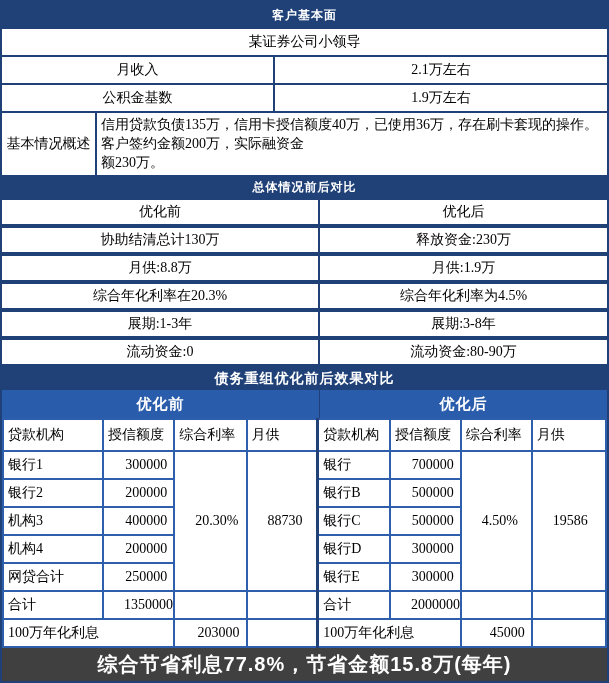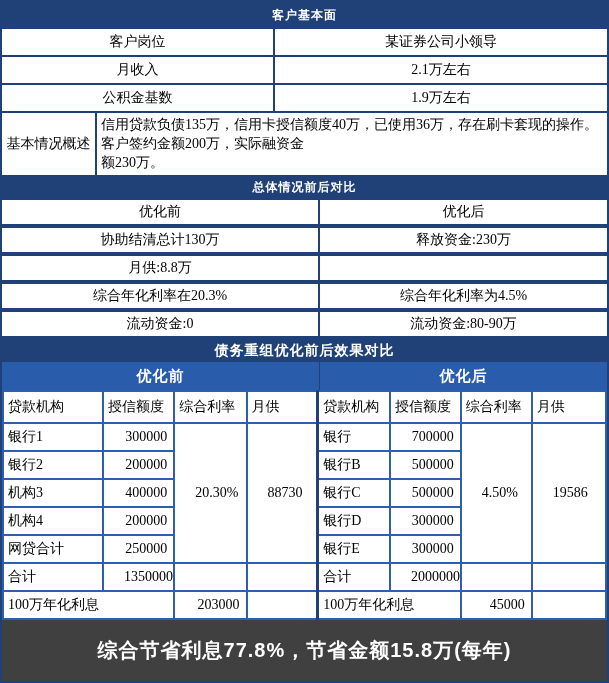--- a/index.html
+++ b/index.html
@@ -47,21 +47,20 @@
     font-family:"Liberation Sans","DejaVu Sans",sans-serif;font-weight:bold;font-size:20px;letter-spacing:1px;}
 </style>
 </head>
 <body>
 
 <div class="sheet">
 
   <div class="navy-hdr h1">客户基本面</div>
 
   <div class="kv-row">
-    <div class="k">客户岗位</div>
     <div class="v">某证券公司小领导</div>
   </div>
   <div class="kv-row">
     <div class="k">月收入</div>
     <div class="v">2.1万左右</div>
   </div>
   <div class="kv-row">
     <div class="k">公积金基数</div>
     <div class="v">1.9万左右</div>
   </div>
@@ -76,24 +75,29 @@
   <div class="pair-row">
     <div class="l">优化前</div>
     <div class="r">优化后</div>
   </div>
   <div class="pair-row">
     <div class="l">协助结清总计130万</div>
     <div class="r">释放资金:230万</div>
   </div>
   <div class="pair-row">
     <div class="l">月供:8.8万</div>
+    <div class="r">月供:1.9万</div>
   </div>
   <div class="pair-row">
     <div class="l">综合年化利率在20.3%</div>
     <div class="r">综合年化利率为4.5%</div>
+  </div>
+  <div class="pair-row">
+    <div class="l">展期:1-3年</div>
+    <div class="r">展期:3-8年</div>
   </div>
   <div class="pair-row">
     <div class="l">流动资金:0</div>
     <div class="r">流动资金:80-90万</div>
   </div>
 
   <div class="navy-hdr h3">债务重组优化前后效果对比</div>
 
   <div class="sub-hdr">
     <div class="half-l">优化前</div>

